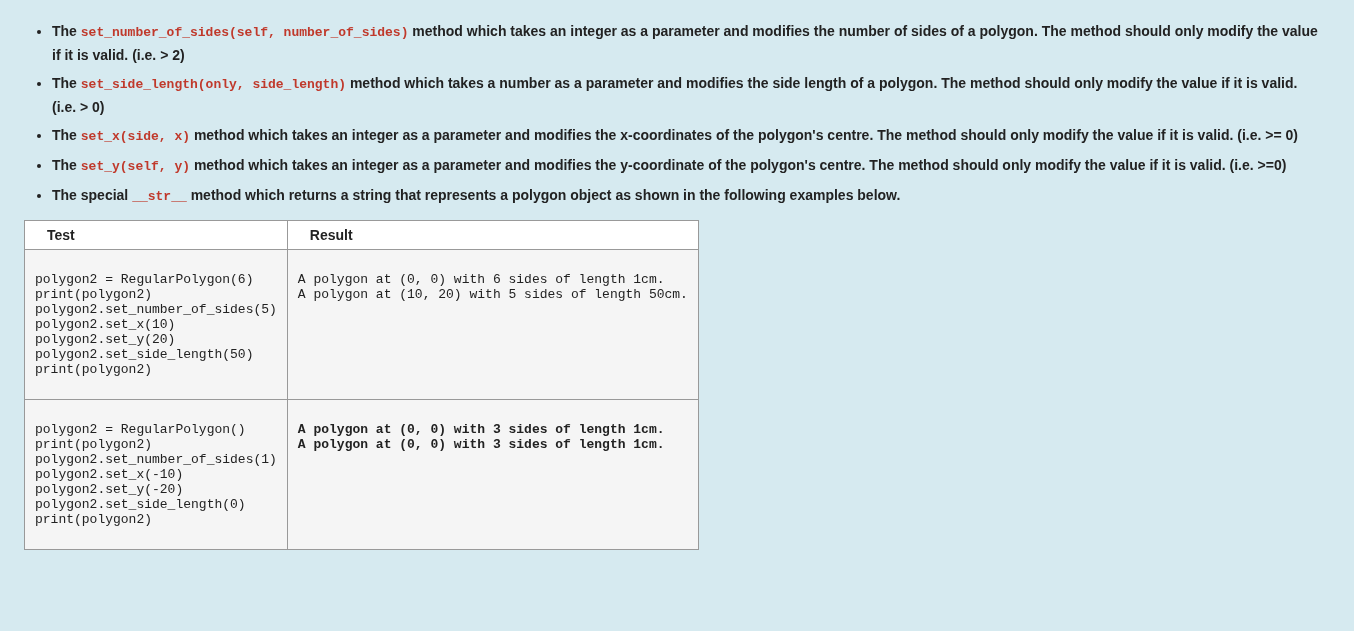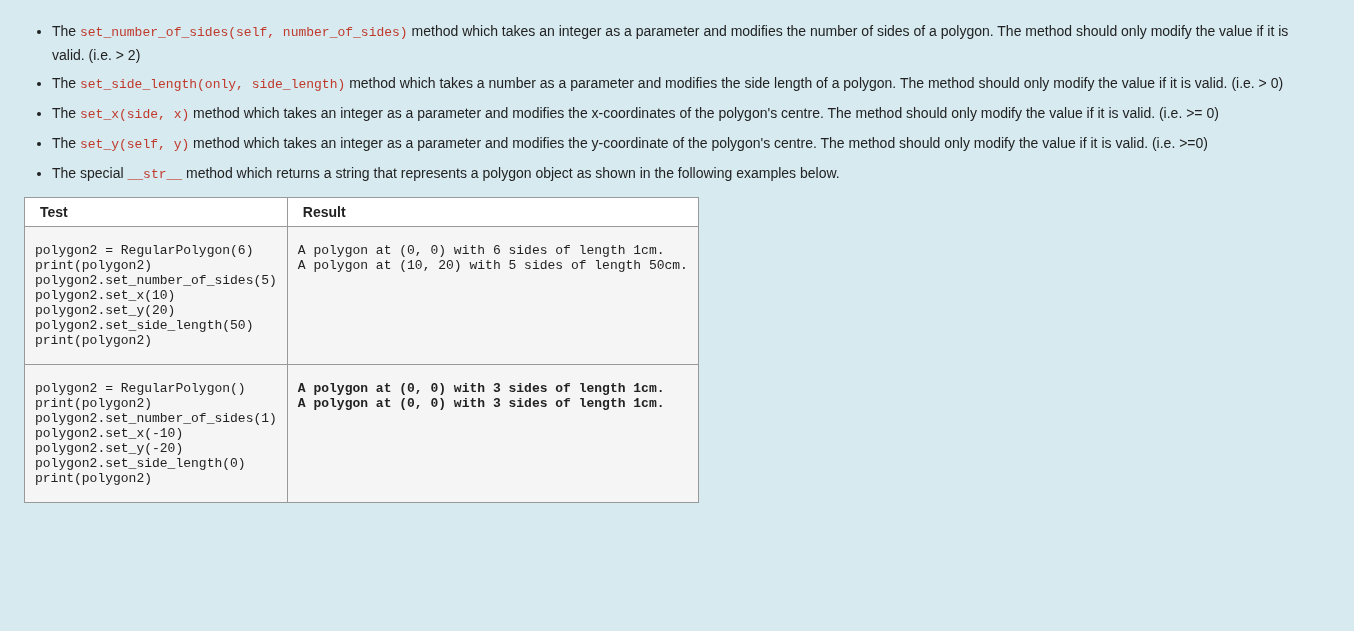--- a/index.html
+++ b/index.html
@@ -24,47 +24,48 @@
     }
     code, .code {
       font-family: 'Courier New', Courier, monospace;
       color: #c0392b;
       font-size: 13px;
     }
     .bullet-list {
       list-style: disc;
       margin-left: 28px;
       margin-bottom: 12px;
+      font-weight: bold;
     }
     .bullet-list li {
       margin-bottom: 6px;
       line-height: 1.6;
     }
     .for-example {
       font-weight: bold;
       margin-bottom: 8px;
     }
     .example-table {
       border-collapse: collapse;
       width: 640px;
       background: #fff;
       margin-top: 4px;
     }
     .example-table th {
       border: 1px solid #999;
-      padding: 6px 15px;
+      padding: 6px 22px;
       text-align: left;
       font-weight: bold;
       background: #fff;
       font-size: 14px;
       margin-left: 32px;
     }
     .example-table td {
       border: 1px solid #999;
-      padding: 16px 10px;
+      padding: 22px 10px;
       vertical-align: top;
       font-family: 'Courier New', Courier, monospace;
       font-size: 13px;
       background: #f5f5f5;
     }
     .example-table td.result-cell {
       background: #f5f5f5;
     }
     .submit-note {
       margin-bottom: 14px;

